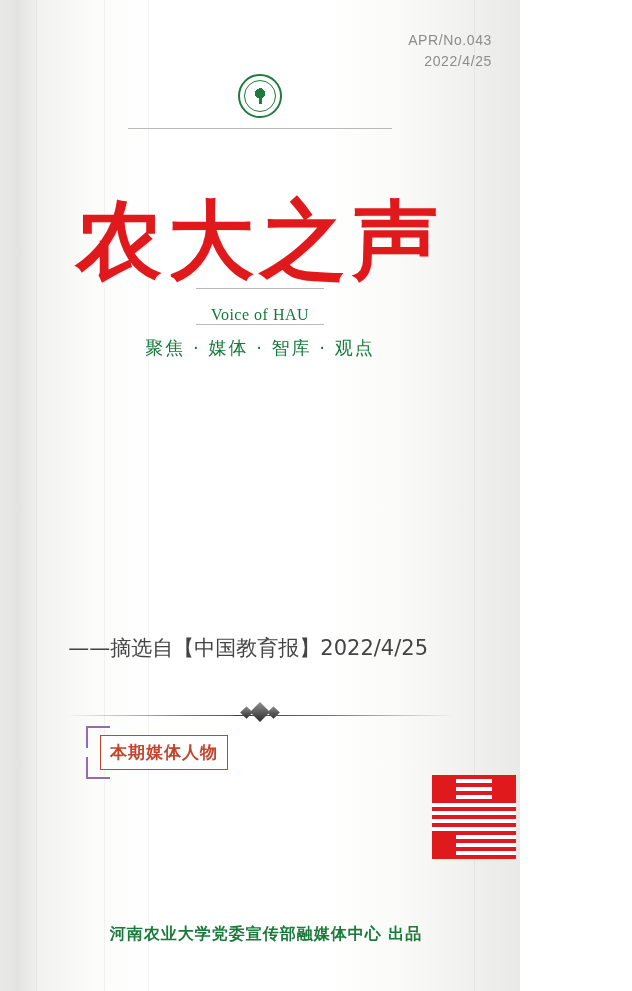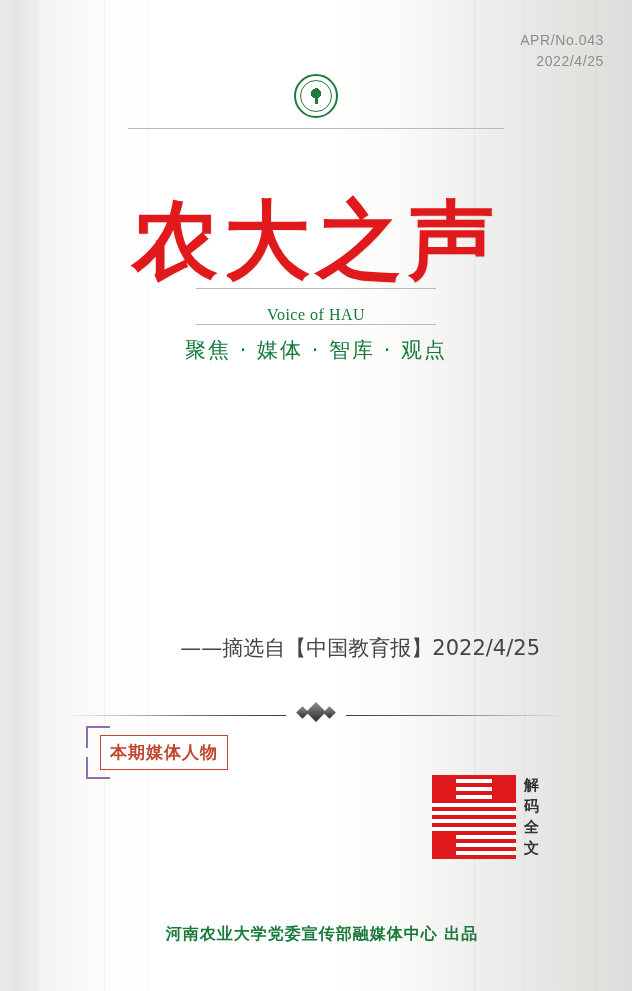--- a/index.html
+++ b/index.html
@@ -8,21 +8,21 @@
   }
   body {
     width: 632px;
     height: 991px;
     font-family: "Liberation Sans", sans-serif;
     background: #ffffff;
     overflow: hidden;
   }
   .poster {
     position: relative;
-    width: 632px;
+    width: 520px;
     height: 991px;
     box-sizing: border-box;
     background:
       linear-gradient(90deg,
         #e9e9e7 0px,
         #e3e3e1 18px,
         #f2f2f0 40px,
         #fbfbfa 90px,
         #ffffff 150px,
         #ffffff 330px,
@@ -138,21 +138,21 @@
   .masthead .sub-en {
     margin-top: 16px;
     font-family: Liberation Serif, serif;
     font-size: 16px;
     color: #137a3a;
     letter-spacing: 0.5px;
   }
   .masthead .sub-cn {
     margin-top: 12px;
     font-family: "DejaVu Sans", sans-serif;
-    font-size: 21px;
+    font-size: 18px;
     color: #137a3a;
     letter-spacing: 2px;
   }
   .rule-under-sub { left: 196px; right: 196px; top: 288px; }
   .rule-below-sub { left: 196px; right: 196px; top: 324px; }
 
   
   .body-text {
     position: absolute;
     top: 352px;

